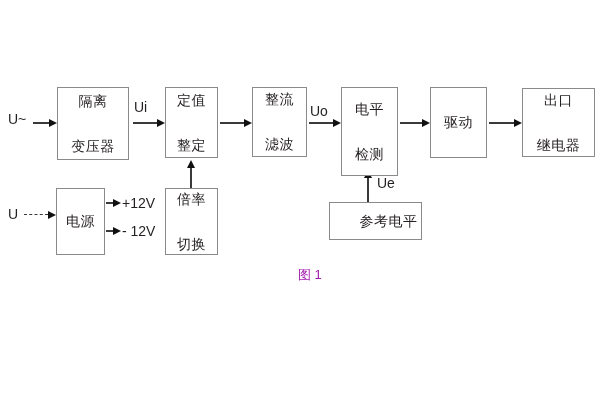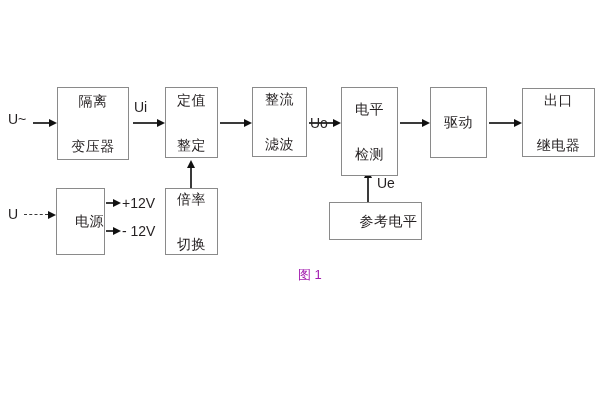--- a/index.html
+++ b/index.html
@@ -173,30 +173,30 @@
       <span class="ln">电平</span>
       <span class="ln">检测</span>
     </div>
     <div class="box single" style="left: 430px; top: 87px; width: 57px; height: 71px;">
       <span class="ln">驱动</span>
     </div>
     <div class="box" style="left: 522px; top: 88px; width: 73px; height: 69px; text-align: right;">
       <span class="ln">出口</span>
       <span class="ln">继电器</span>
     </div>
-    <div class="box single" style="left: 56px; top: 188px; width: 49px; height: 67px; align-items: flex-end;">
+    <div class="box single" style="left: 56px; top: 188px; width: 49px; height: 67px;">
       <span class="ln">电源</span>
     </div>
     <div class="box" style="left: 165px; top: 188px; width: 53px; height: 67px;">
       <span class="ln">倍率</span>
       <span class="ln">切换</span>
     </div>
     <div class="box single" style="left: 329px; top: 202px; width: 93px; height: 38px; padding-left: 26px;">
       <span class="ln">参考电平</span>
     </div>
     <div class="label" style="left: 8px; top: 112px;">U~</div>
     <div class="label" style="left: 134px; top: 100px;">Ui</div>
-    <div class="label" style="left: 310px; top: 116px; text-align: right;">Uo</div>
+    <div class="label" style="left: 310px; top: 104px; text-align: right;">Uo</div>
     <div class="label" style="left: 377px; top: 176px; text-align: right;">Ue</div>
     <div class="label" style="left: 8px; top: 207px;">U</div>
     <div class="label" style="left: 122px; top: 196px;">+12V</div>
     <div class="label" style="left: 122px; top: 224px;">- 12V</div>
   </div>
 
 </body></html>

